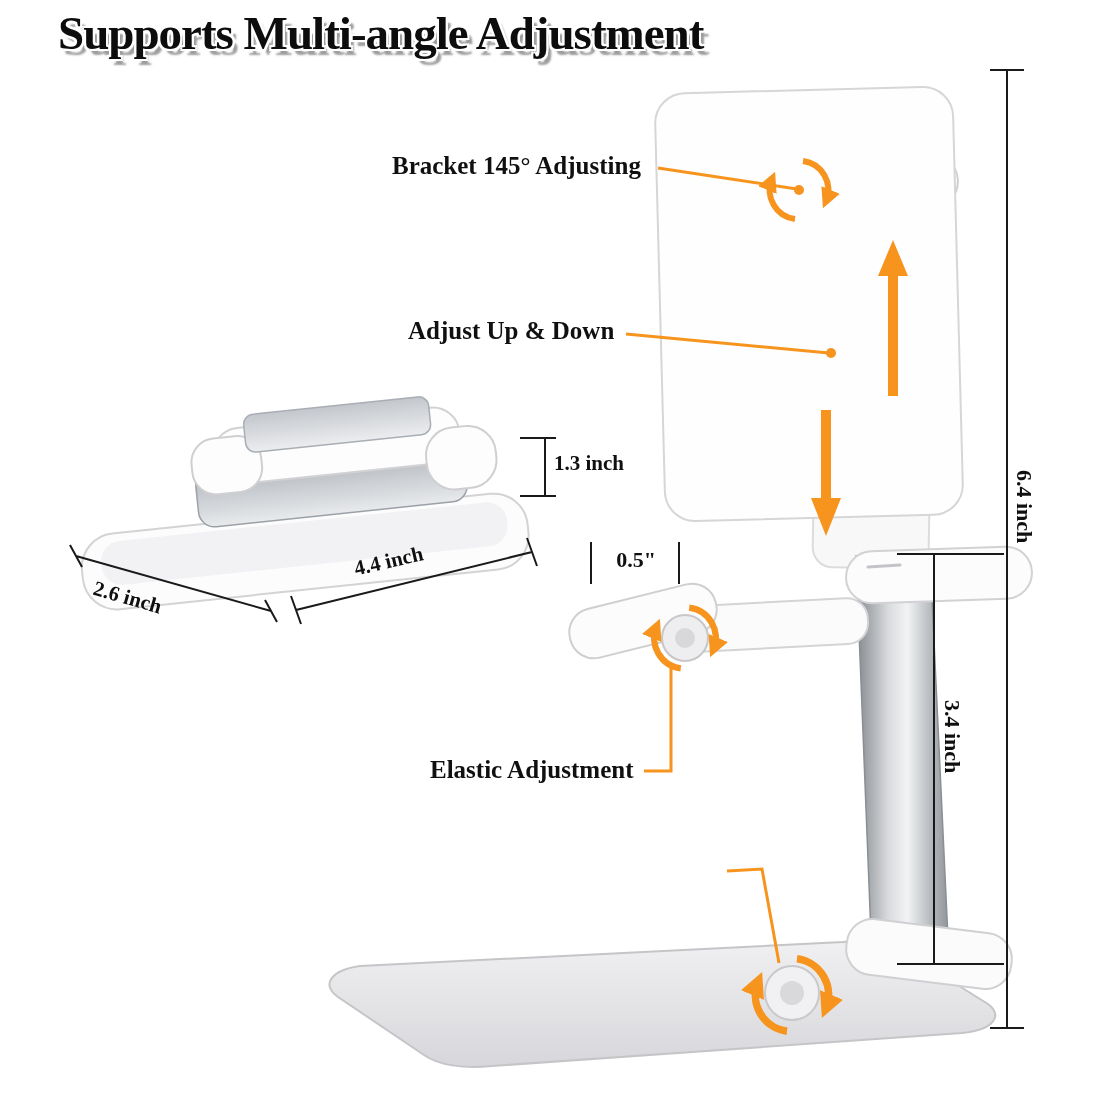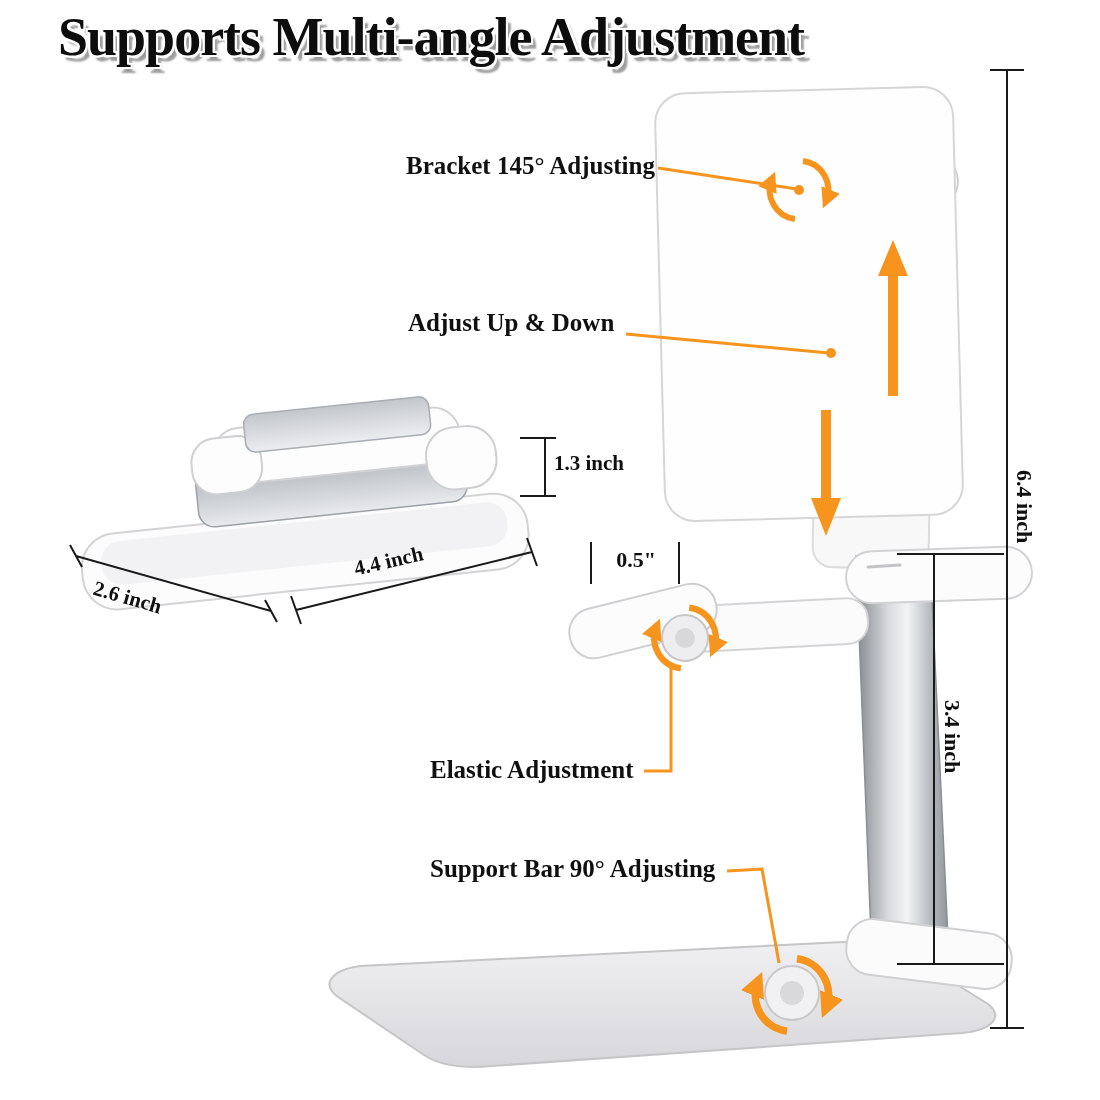--- a/index.html
+++ b/index.html
@@ -7,21 +7,21 @@
     position:relative;width:1100px;height:1100px;background:#ffffff;
     overflow:hidden;font-family:"Liberation Serif",serif;
   }
   .stage svg{position:absolute;left:0;top:0;}
   .lbl{
     position:absolute;font-family:"Liberation Serif",serif;font-weight:700;
     color:#101010;white-space:nowrap;line-height:1.1;
   }
   .title{
     position:absolute;left:58px;top:6px;margin:0;
-    font-size:54px;font-weight:700;letter-spacing:-1px;color:#0d0d0d;
+    font-size:47px;font-weight:700;letter-spacing:-1px;color:#0d0d0d;
     text-shadow:
       -2px -2px 0 #fff, 0 -2px 0 #fff, 2px -2px 0 #fff,
       -2px 0 0 #fff, 2px 0 0 #fff,
       -2px 2px 0 #fff, 0 2px 0 #fff, 2px 2px 0 #fff,
       5px 6px 2px rgba(140,140,140,0.85);
   }
   .callout{font-size:25px;}
   .dim{font-size:21px;}
   .rot90{transform:rotate(90deg);transform-origin:0 0;}
 </style>
@@ -129,24 +129,23 @@
       <path d="M934,554 V964 M897,554 H1004 M897,964 H1004"></path>
       <path d="M545,438 V496 M520,438 H556 M520,496 H556"></path>
       <path d="M591,542 V584 M679,542 V584"></path>
       <path d="M296,610 L532,552 M291,596 L301,624 M527,538 L537,566"></path>
       <path d="M76,556 L271,611 M70,545 L82,567 M265,600 L277,622"></path>
     </g>
   </svg>
 
   <h1 class="title">Supports Multi-angle Adjustment</h1>
 
-  <div class="lbl callout" style="left:406px;top:152px;text-align:center;">Bracket 145° Adjusting</div>
-  <div class="lbl callout" style="left:408px;top:309px;">Adjust Up &amp; Down</div>
+  <div class="lbl callout" style="left:392px;top:152px;text-align:center;">Bracket 145° Adjusting</div>
+  <div class="lbl callout" style="left:408px;top:317px;">Adjust Up &amp; Down</div>
   <div class="lbl callout" style="left:430px;top:756px;">Elastic Adjustment</div>
-  <div class="lbl callout" style="left:430px;top:855px;">Support Bar 90° Adjusting</div>
 
   <div class="lbl dim" style="left:600px;top:548px;width:72px;text-align:center;font-size:22px;">0.5"</div>
   <div class="lbl dim rot90" style="left:1036px;top:470px;font-size:22px;">6.4 inch</div>
   <div class="lbl dim rot90" style="left:964px;top:700px;font-size:22px;">3.4 inch</div>
   <div class="lbl dim" style="left:554px;top:452px;">1.3 inch</div>
   <div class="lbl dim" style="left:352px;top:558px;transform:rotate(-13deg);transform-origin:0 0;">4.4 inch</div>
   <div class="lbl dim" style="left:97px;top:577px;transform:rotate(16deg);transform-origin:0 0;">2.6 inch</div>
 </div>
 
 </body></html>

